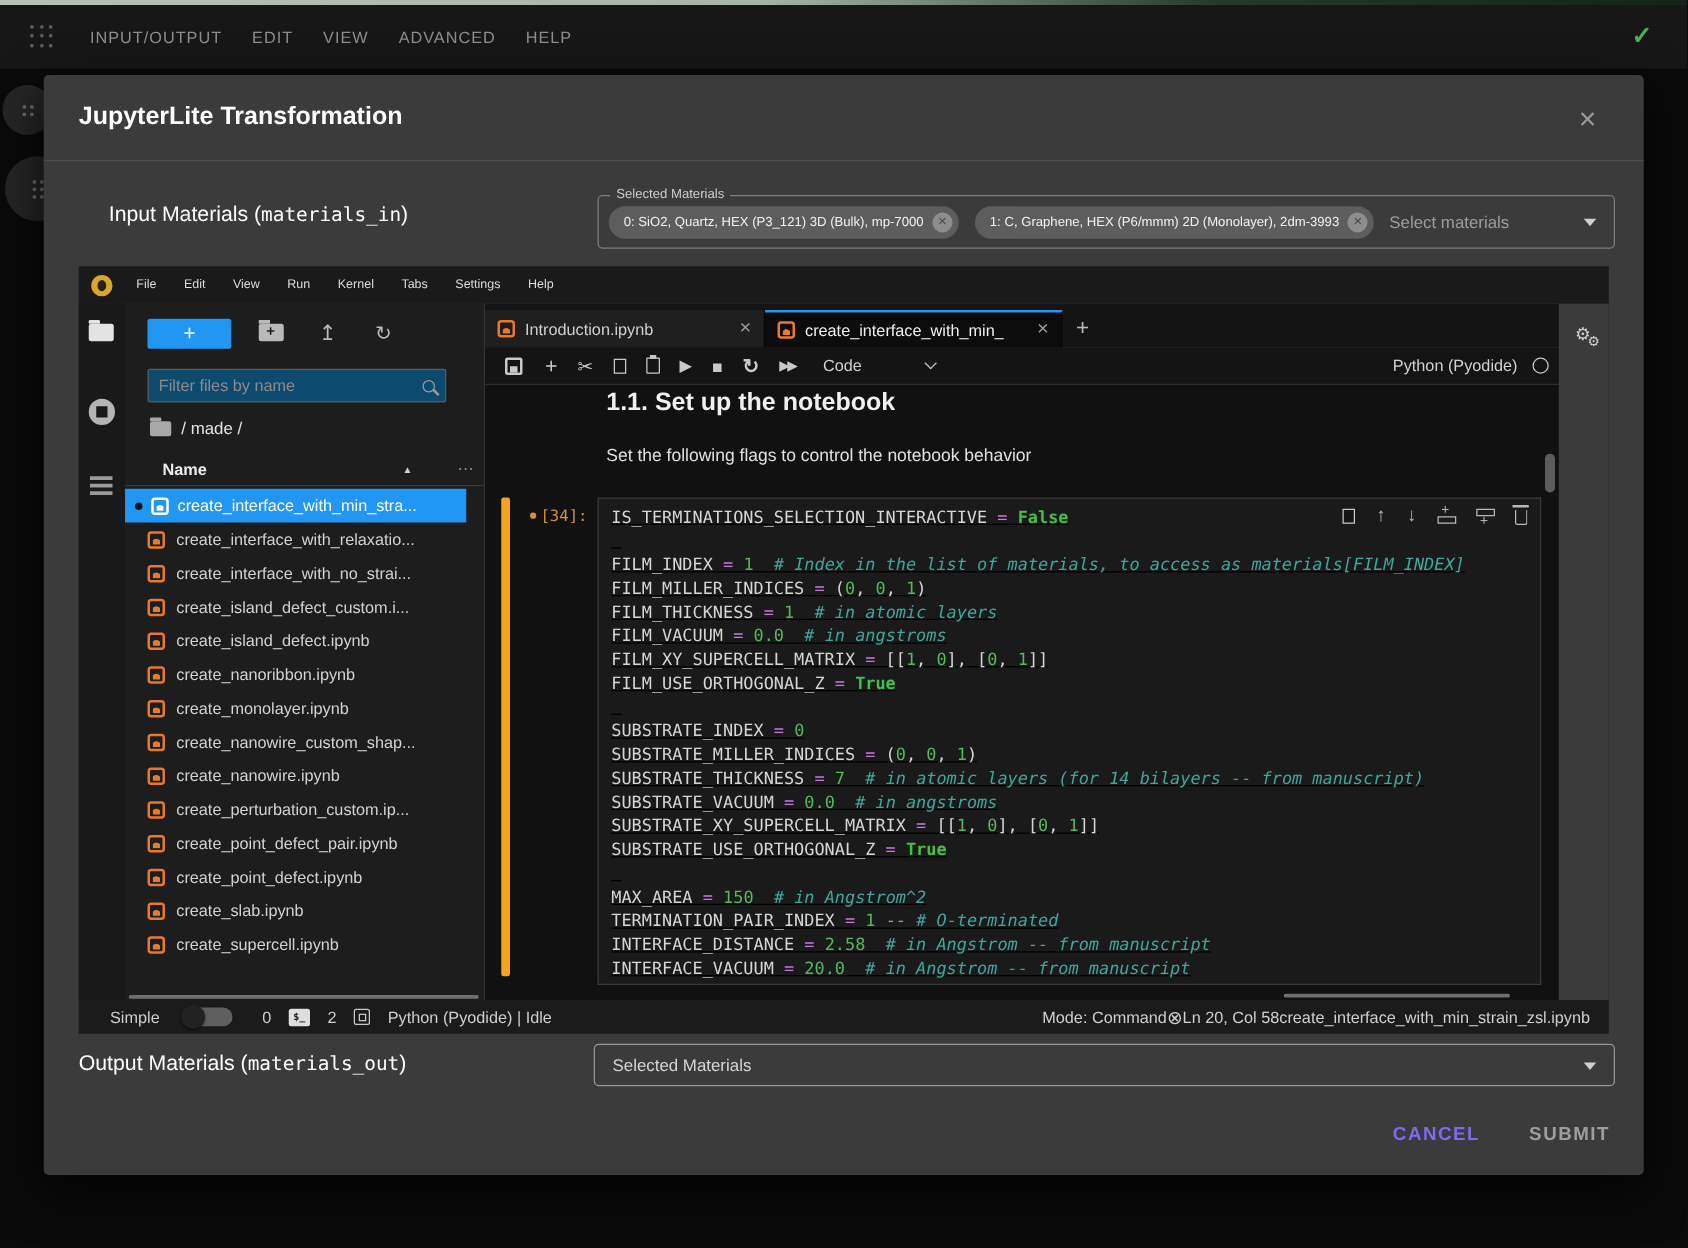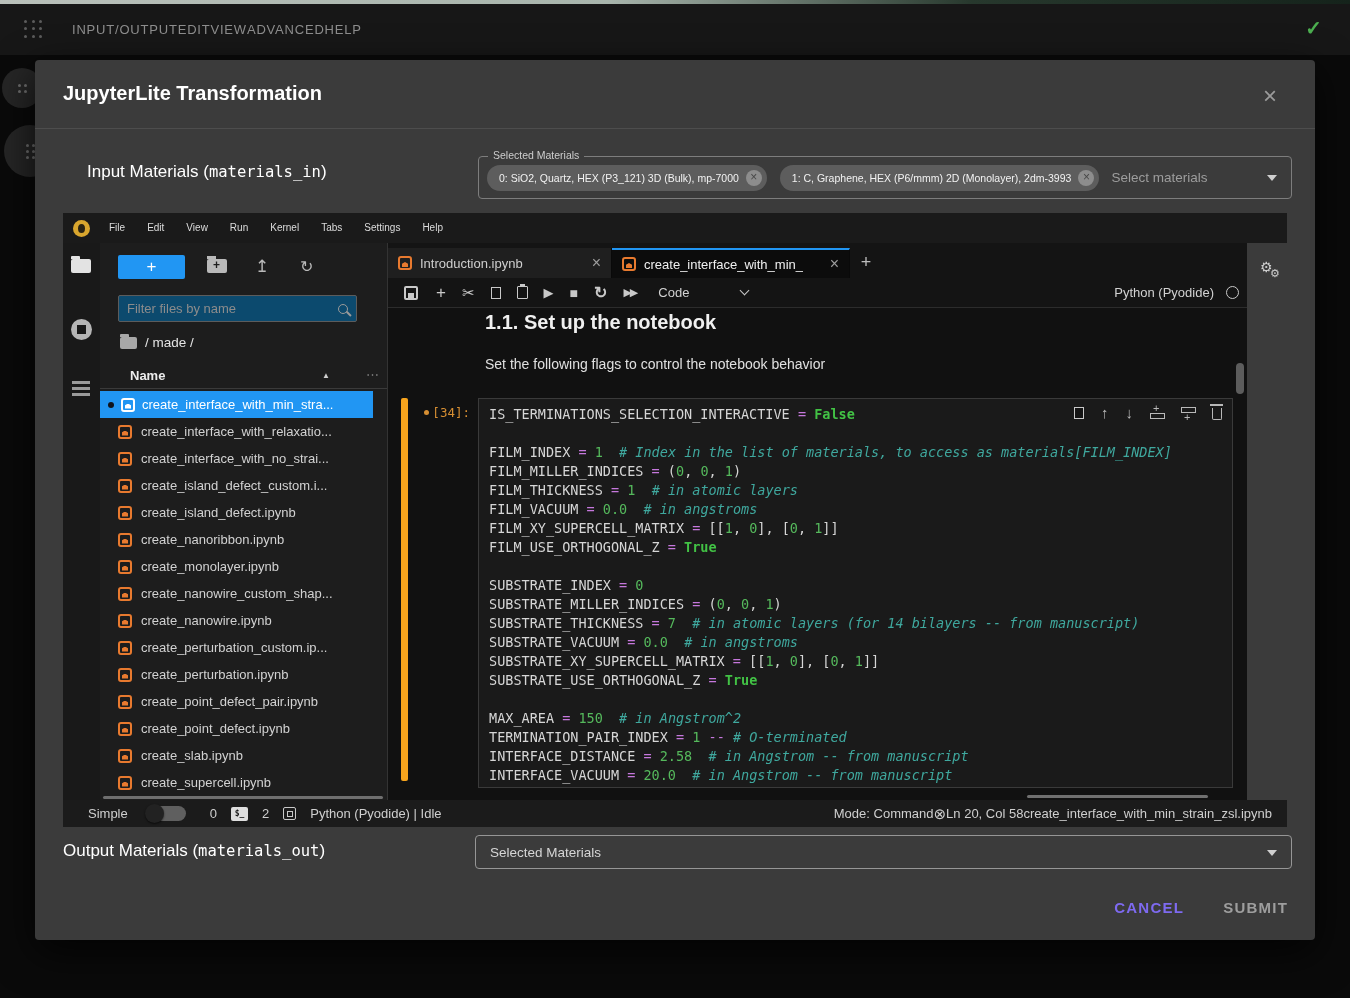--- a/index.html
+++ b/index.html
@@ -5,21 +5,21 @@
   * { margin:0; padding:0; box-sizing:border-box; }
   body { background:#000; font-family:"Liberation Sans",sans-serif; }
   .screen { position:relative; width:1350px; height:998px; background:#0a0a0a; overflow:hidden; }
 
   
   .top-strip { position:absolute; top:0; left:0; right:0; height:4px;
     background:linear-gradient(90deg,#b9c0ba 0%,#a8b5ac 45%,#27382d 72%,#15231b 100%); }
   .topbar { position:absolute; top:4px; left:0; right:0; height:51px; background:#171717; display:flex; align-items:center; }
   .app-grid { margin-left:24px; width:20px; height:20px; display:grid; grid-template-columns:repeat(3,1fr); gap:3px; }
   .app-grid i { width:3px; height:3px; border-radius:50%; background:#5c5c5c; }
-  .tb-menus { display:flex; margin-left:28px;align-items:center; }
+  .tb-menus { display:flex; gap:24px; margin-left:28px;align-items:center; }
   .tb-menu { color:#8e8e8e; font-size:13px; letter-spacing:0.8px; cursor:pointer; }
   .tb-check { position:absolute; right:28px; top:12px; color:#4caf50; font-size:20px; font-weight:700; }
 
   
   .fab { position:absolute; background:#262626; border-radius:50%; display:flex; align-items:center; justify-content:center; }
   .fab .dots { display:grid; grid-template-columns:repeat(2,1fr); gap:3px; }
   .fab .dots i { width:3px; height:3px; border-radius:50%; background:#6e6e6e; }
   #fab1 { left:2px; top:68px; width:40px; height:40px; }
   #fab2 { left:4px; top:125px; width:52px; height:52px; }
 
@@ -118,21 +118,21 @@
   .chev { display:inline-block; width:7px; height:7px; border-right:1.6px solid #c9c9c9; border-bottom:1.6px solid #c9c9c9; transform:rotate(45deg); margin-left:52px; margin-top:-4px; cursor:pointer; }
   .nbtb-right { margin-left:auto; margin-right:8px; display:flex; align-items:center; gap:12px; font-size:13px; color:#d2d2d2; }
   .kernel-circle { width:13px; height:13px; border:1.5px solid #c9c9c9; border-radius:50%; cursor:pointer; }
 
   .nbcontent { position:absolute; left:0; top:65px; width:859px; height:492px; background:#111; overflow:hidden; }
   .nb-heading { position:absolute; left:97px; top:3px; font-size:20px; font-weight:700; color:#f0f0f0; }
   .nb-sub { position:absolute; left:97px; top:48px; font-size:14px; color:#e0e0e0; }
   .cell-bar { position:absolute; left:13px; top:90px; width:7px; height:383px; background:#f7a41d; border-radius:2px; }
   .cell-prompt { position:absolute; left:14px; top:97px; width:68px; display:flex; justify-content:flex-end; align-items:center; gap:3px; font-family:"DejaVu Sans Mono","Liberation Mono",monospace; font-size:12.5px; color:#d78f33; }
   .prompt-dot { width:5px; height:5px; border-radius:50%; background:#d78f33; }
-  .cell-editor { position:absolute; left:90px; top:90px; width:755px; height:390px; background:#1a1a1a; border:1px solid #3a3a3a; padding:6px 0 0 10px; overflow:hidden; }
+  .cell-editor { position:absolute; left:90px; top:90px; width:755px; height:390px; background:#1a1a1a; border:1px solid #3a3a3a; padding:6px 0 0 10px; overflow:hidden;text-decoration:underline; }
   .code-line { font-family:"DejaVu Sans Mono","Liberation Mono",monospace; font-size:13.5px; line-height:19px; white-space:pre; color:#d6d6d6; }
   .tok-n { color:#d6d6d6; } .tok-p { color:#d6d6d6; }
   .tok-o { color:#c678dd; }
   .tok-v { color:#55b95c; }
   .tok-k { color:#42c245; font-weight:700; }
   .tok-c { color:#3fa89e; font-style:italic; }
   .cell-toolbar { position:absolute; right:25px; top:96px; display:flex; align-items:center; gap:17px; color:#b9b9b9; }
   .ctb { cursor:pointer; }
   .icon-arrow { font-size:15px; }
   .icon-insa { position:relative; width:14px; height:12px; }
@@ -321,24 +321,20 @@
               <div class="file-row">
                 <span class="nb-icon"></span>
                 <span class="file-label">create_nanowire.ipynb</span>
               </div>
               <div class="file-row">
                 <span class="nb-icon"></span>
                 <span class="file-label">create_perturbation_custom.ip...</span>
               </div>
               <div class="file-row">
                 <span class="nb-icon"></span>
-                <span class="file-label">create_perturbation.ipynb</span>
-              </div>
-              <div class="file-row">
-                <span class="nb-icon"></span>
                 <span class="file-label">create_point_defect_pair.ipynb</span>
               </div>
               <div class="file-row">
                 <span class="nb-icon"></span>
                 <span class="file-label">create_point_defect.ipynb</span>
               </div>
               <div class="file-row">
                 <span class="nb-icon"></span>
                 <span class="file-label">create_slab.ipynb</span>
               </div>

